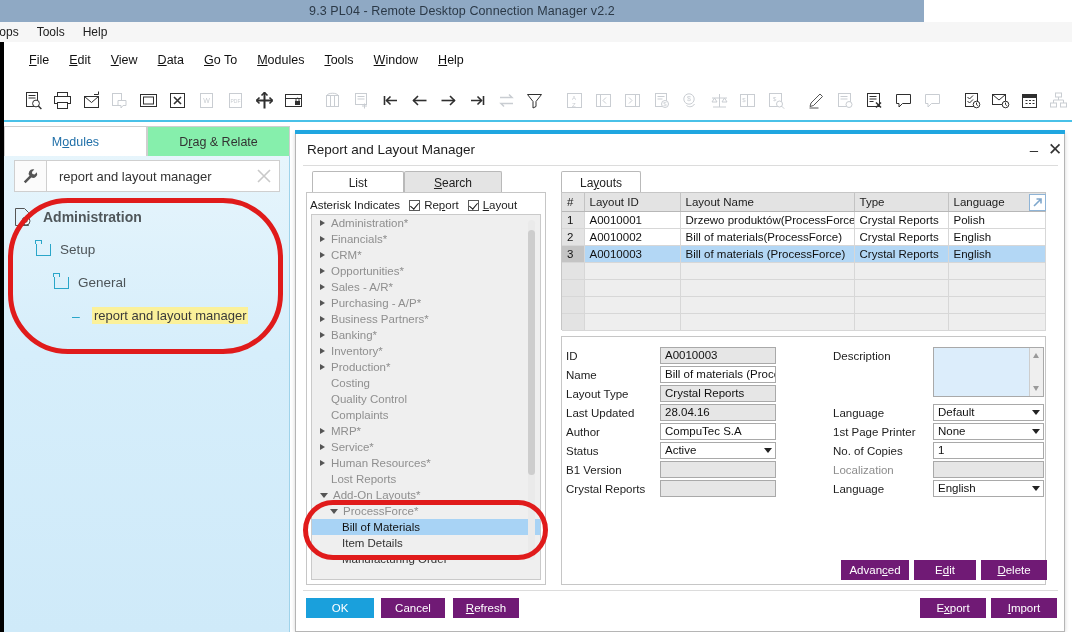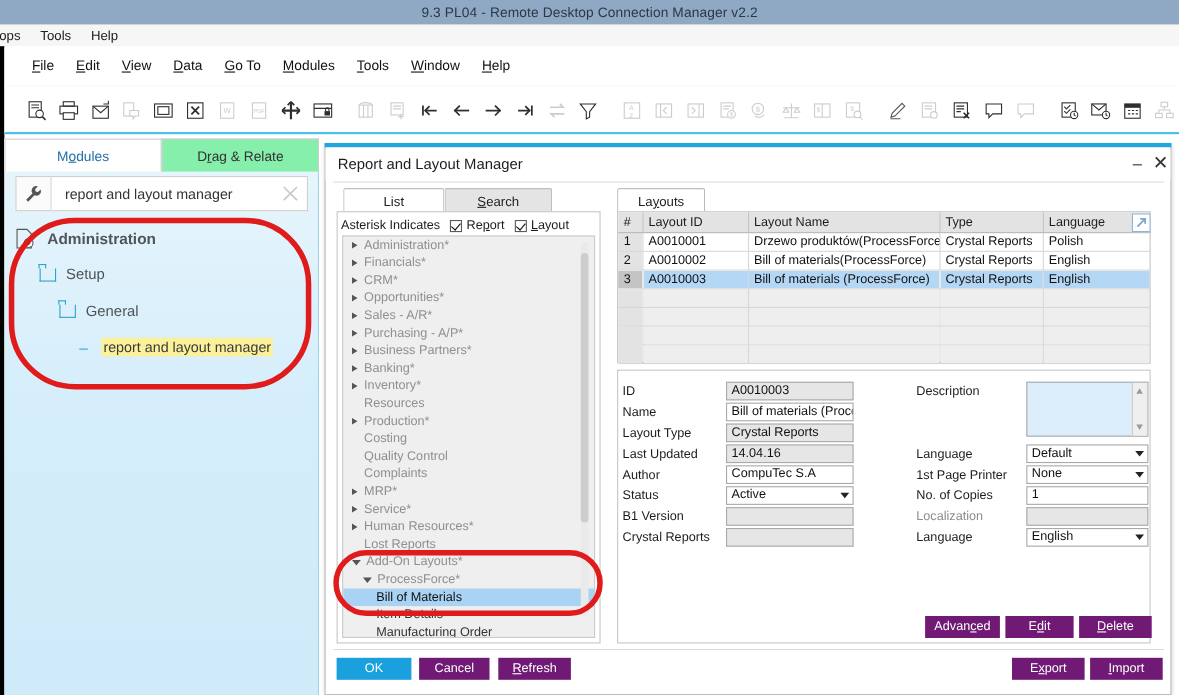--- a/index.html
+++ b/index.html
@@ -6,21 +6,21 @@
   body{
     width:1072px;height:632px;overflow:hidden;
     font-family:"Liberation Sans","DejaVu Sans",sans-serif;
     font-size:12px;color:#222;background:#ffffff;
     position:relative;
   }
   .abs{position:absolute;}
 
   
   #rdcm-titlebar{
-    left:0;top:0;width:1072px;height:22px;
+    left:0;top:0;width:924px;height:22px;
     background:#8fa9c4;border-bottom:4px solid #14532d;
     display:flex;align-items:center;justify-content:center;
   }
   #rdcm-title{font-size:12.5px;color:#2b3947;letter-spacing:.1px;}
   #rdcm-menubar{
     left:0;top:22px;width:1072px;height:20px;background:#f6f6f6;
     display:flex;align-items:center;padding-left:0px;
   }
   #rdcm-menubar .mi{padding:0 9px;font-size:12px;color:#202020;line-height:20px;}
   #rdcm-menubar .mi:first-child{padding-left:0px;margin-left:-4px;}
@@ -599,24 +599,20 @@
       <span class="tri"></span>
       <span>Business Partners*</span>
     </div>
   <div class="mrow">
       <span class="tri"></span>
       <span>Banking*</span>
     </div>
   <div class="mrow">
       <span class="tri"></span>
       <span>Inventory*</span>
-    </div>
-  <div class="mrow">
-      <span class="nospacer"></span>
-      <span>Resources</span>
     </div>
   <div class="mrow">
       <span class="tri"></span>
       <span>Production*</span>
     </div>
   <div class="mrow">
       <span class="nospacer"></span>
       <span>Costing</span>
     </div>
   <div class="mrow">
@@ -749,21 +745,21 @@
 <div class="flabel" style="left:566px;top:350px;">ID</div>
 <div class="finput ro" style="left:660px;top:347px;width:116px;">A0010003</div>
 
 <div class="flabel" style="left:566px;top:369px;">Name</div>
 <div class="finput" style="left:660px;top:366px;width:116px;">Bill of materials (ProcessF</div>
 
 <div class="flabel" style="left:566px;top:388px;">Layout Type</div>
 <div class="finput ro" style="left:660px;top:385px;width:116px;">Crystal Reports</div>
 
 <div class="flabel" style="left:566px;top:407px;">Last Updated</div>
-<div class="finput ro" style="left:660px;top:404px;width:116px;">14.04.16</div>
+<div class="finput ro" style="left:660px;top:404px;width:116px;">28.04.16</div>
 
 <div class="flabel" style="left:566px;top:426px;">Author</div>
 <div class="finput" style="left:660px;top:423px;width:116px;">CompuTec S.A</div>
 
 <div class="flabel" style="left:566px;top:445px;">Status</div>
 <div class="fsel" style="left:660px;top:442px;width:116px;">
   <span>Active</span>
   <span class="arw"></span>
 </div>
 

